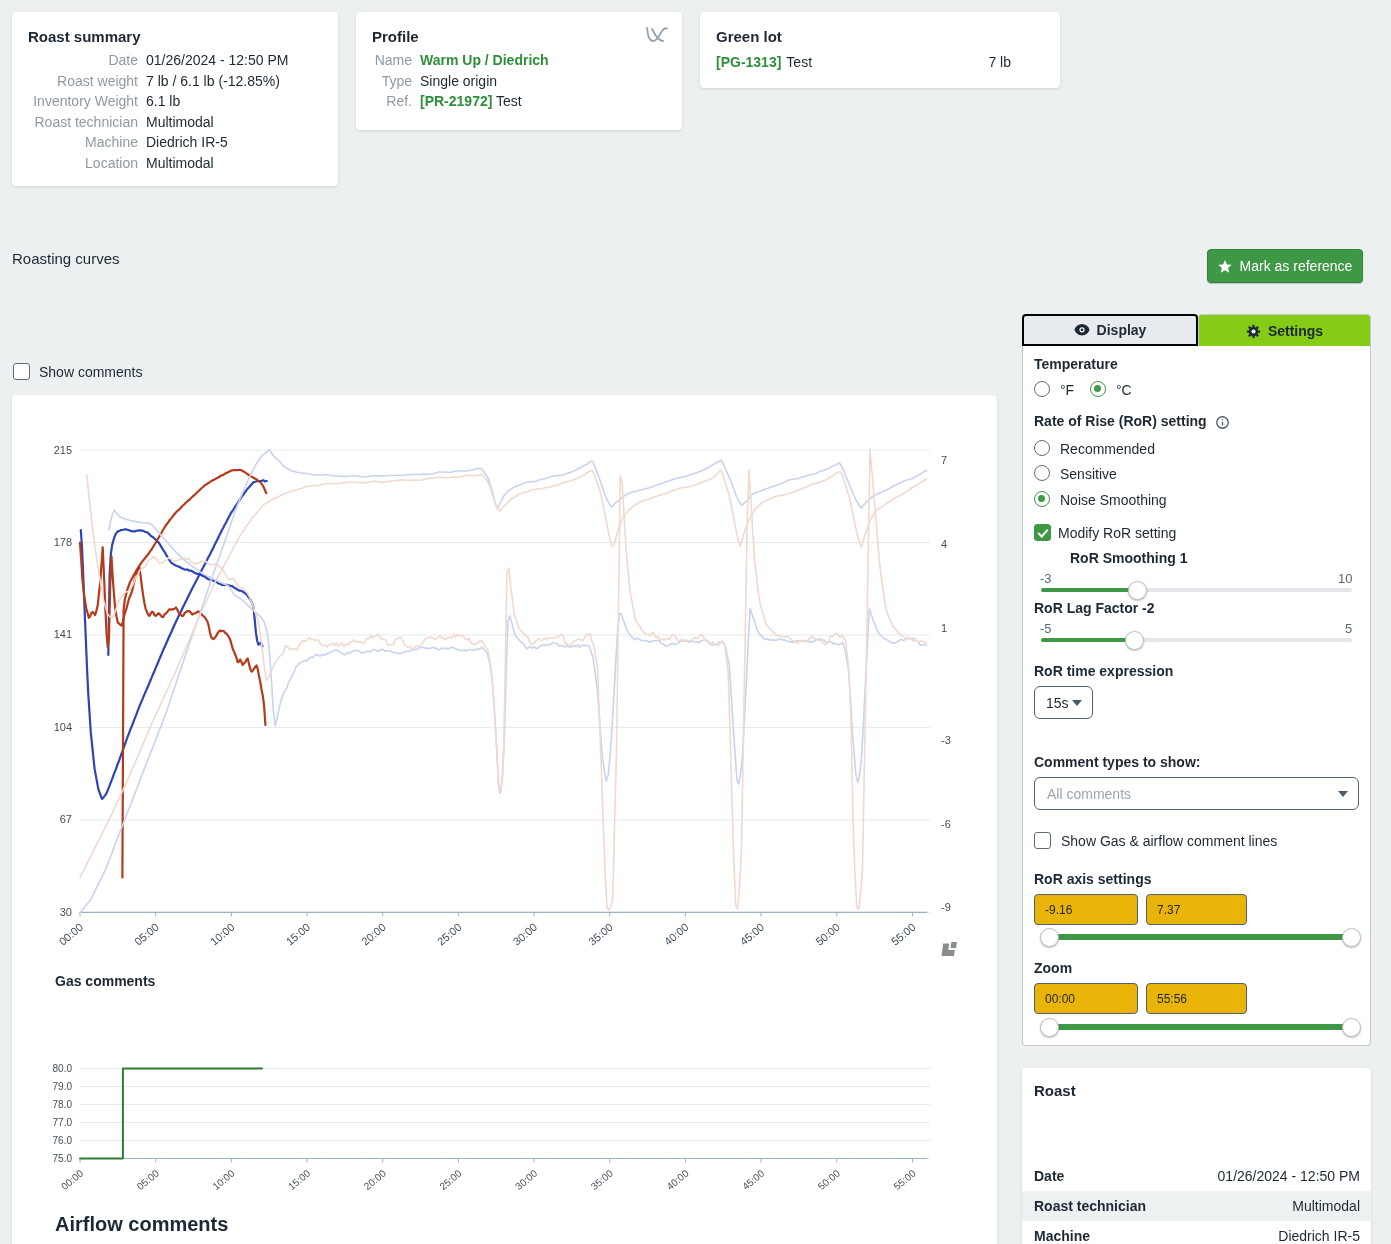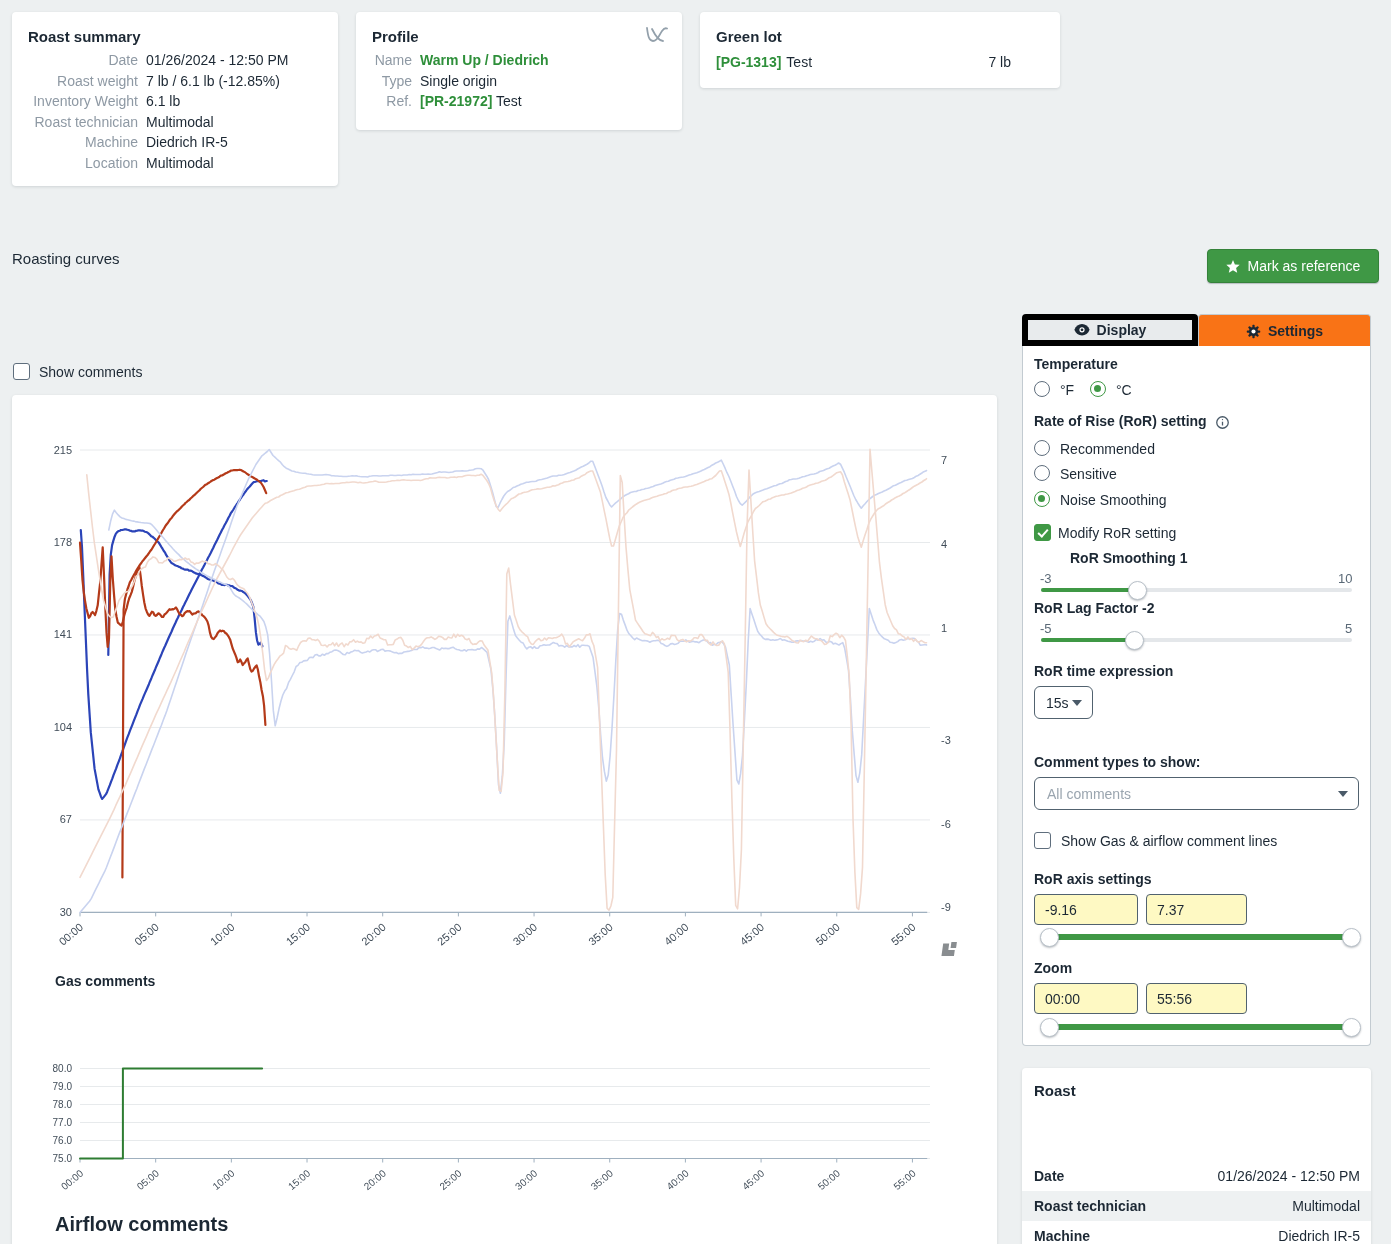--- a/index.html
+++ b/index.html
@@ -24,22 +24,22 @@
   .radio.checked:after { content:""; position:absolute; left:3px; top:3px; width:7px; height:7px; border-radius:50%; background:#3f9845; }
   .lbl { position:absolute; font-size:14px; color:#1c2834; white-space:nowrap; }
   .lbl.bold { font-weight:bold; }
   .panel { position:absolute; background:#fff; border:1px solid #c3cbd1; }
   .tab { position:absolute; display:flex; align-items:center; justify-content:center; gap:7px;
     font-size:14px; font-weight:bold; color:#1c2834; cursor:pointer; }
   .selectbox { position:absolute; border:1px solid #51626f; border-radius:6px; background:#fff;
     font-size:14px; display:flex; align-items:center; cursor:pointer; }
   .selectbox .caret { position:absolute; right:10px; top:50%; margin-top:-2.5px; width:0; height:0;
     border-left:5.5px solid transparent; border-right:5.5px solid transparent; border-top:6px solid #4a5a68; }
-  .inputbox { position:absolute; border:1px solid #51626f; border-radius:4px; background:#fef9c3;
-    font-size:14px; color:#1c2834; font-family:"Liberation Sans",sans-serif; padding-left:10px; }
+  .inputbox { position:absolute; border:1px solid #51626f; border-radius:4px; background:#eab308;
+    font-size:12px; color:#1c2834; font-family:"Liberation Sans",sans-serif; padding-left:10px; }
   .slider-track { position:absolute; height:4px; background:#e4e7ea; border-radius:2px; }
   .slider-fill { position:absolute; height:4px; background:#3f9845; border-radius:2px; }
   .slider-thumb { position:absolute; width:19px; height:19px; border-radius:50%; background:#fff;
     border:1px solid #b9c1c9; box-shadow:0 1px 2px rgba(25,39,52,.3); }
   .slider-minmax { position:absolute; font-size:13px; color:#5a6977; }
   .rowline { position:absolute; left:0; width:100%; display:flex; align-items:center; font-size:14px; }
   .rowline .rl { font-weight:bold; padding-left:12px; }
   .rowline .rv { margin-left:auto; padding-right:11px; }
   svg text { font-family:"Liberation Sans",sans-serif; }
 </style>
@@ -104,21 +104,21 @@
   <div class="card-title" style="position:absolute;left:16px;top:16px;">Green lot</div>
   <div style="position:absolute;left:16px;top:42px;width:295px;display:flex;font-size:14px;">
     <span class="green-link" style="cursor:pointer;">[PG-1313]</span>
     <span style="margin-left:5px;">Test</span>
     <span style="margin-left:auto;">7 lb</span>
   </div>
 </div>
 
 <div class="section-heading" style="left:12px;top:250px;">Roasting curves</div>
 
-<button class="btn-green" style="left:1207px;top:249px;width:172px;height:34px;">
+<button class="btn-green" style="left:1207px;top:249px;width:156px;height:34px;">
   <span style="display:inline-flex;margin-right:8px;">
       <svg width="14" height="13" viewBox="0 0 14 13">
         <path d="M7 0 L8.9 4.4 L13.7 4.8 L10.1 8 L11.2 12.7 L7 10.2 L2.8 12.7 L3.9 8 L0.3 4.8 L5.1 4.4 Z" fill="#fff"></path>
       </svg>
     </span>
   <span>Mark as reference</span>
 </button>
 
 <div class="checkbox" style="left:13px;top:363px;"></div>
 <div class="lbl" style="left:39px;top:364px;">Show comments</div>
@@ -223,31 +223,31 @@
       <line x1="824.75" y1="118.5" x2="824.75" y2="122.5" stroke="#9fb0bf" stroke-width="1"></line>
       <text x="828.75" y="134.5" text-anchor="end" font-size="10" fill="#414d59" transform="rotate(-40 828.75 134.5)">50:00</text>
       <line x1="900.425" y1="118.5" x2="900.425" y2="122.5" stroke="#9fb0bf" stroke-width="1"></line>
       <text x="904.425" y="134.5" text-anchor="end" font-size="10" fill="#414d59" transform="rotate(-40 904.425 134.5)">55:00</text>
       <path d="M68.0 118.5L110.9 118.5L110.9 28.5L250.1 28.5" fill="none" stroke="#2e7d32" stroke-width="2" stroke-linejoin="round" stroke-linecap="round"></path>
     </svg>
   <div class="card-title" style="position:absolute;left:43px;top:818px;font-size:20px;">Airflow comments</div>
 </div>
 
 <div style="position:absolute;left:1022px;top:314px;width:349px;height:32px;">
-  <div class="tab" style="left:0;top:0;width:176px;height:32px;background:#e8ebed;border:6px solid #000000;border-radius:4px 4px 0 0;">
+  <div class="tab" style="left:0;top:0;width:176px;height:32px;background:#e8ebed;border:2px solid #000000;border-radius:4px 4px 0 0;">
     <span style="display:inline-flex;">
       <svg width="16" height="12" viewBox="0 0 16 12">
           <path d="M8 0 C4.5 0 1.8 2.2 0.4 6 C1.8 9.8 4.5 12 8 12 C11.5 12 14.2 9.8 15.6 6 C14.2 2.2 11.5 0 8 0 Z" fill="#1c2834" transform="scale(1,0.96)"></path>
           <circle cx="8" cy="5.8" r="2.6" fill="#fff"></circle>
           <circle cx="8" cy="5.8" r="1.4" fill="#1c2834"></circle>
         </svg>
     </span>
     <span>Display</span>
   </div>
-  <div class="tab" style="left:176px;top:0;width:173px;height:33px;background:#f97316;border:1px solid #c3cbd1;border-bottom:none;border-radius:4px 4px 0 0;">
+  <div class="tab" style="left:176px;top:0;width:173px;height:33px;background:#84cc16;border:1px solid #c3cbd1;border-bottom:none;border-radius:4px 4px 0 0;">
     <span style="display:inline-flex;">
       <svg width="15" height="15" viewBox="0 0 24 24" fill="#1c2834">
           <g>
             <circle cx="12" cy="12" r="7.4"></circle>
             <g id="teeth">
               <rect x="10.2" y="1.2" width="3.6" height="5" rx="1.2"></rect>
             </g>
           </g>
           <use href="#teeth" transform="rotate(45 12 12)"></use>
           <use href="#teeth" transform="rotate(90 12 12)"></use>

